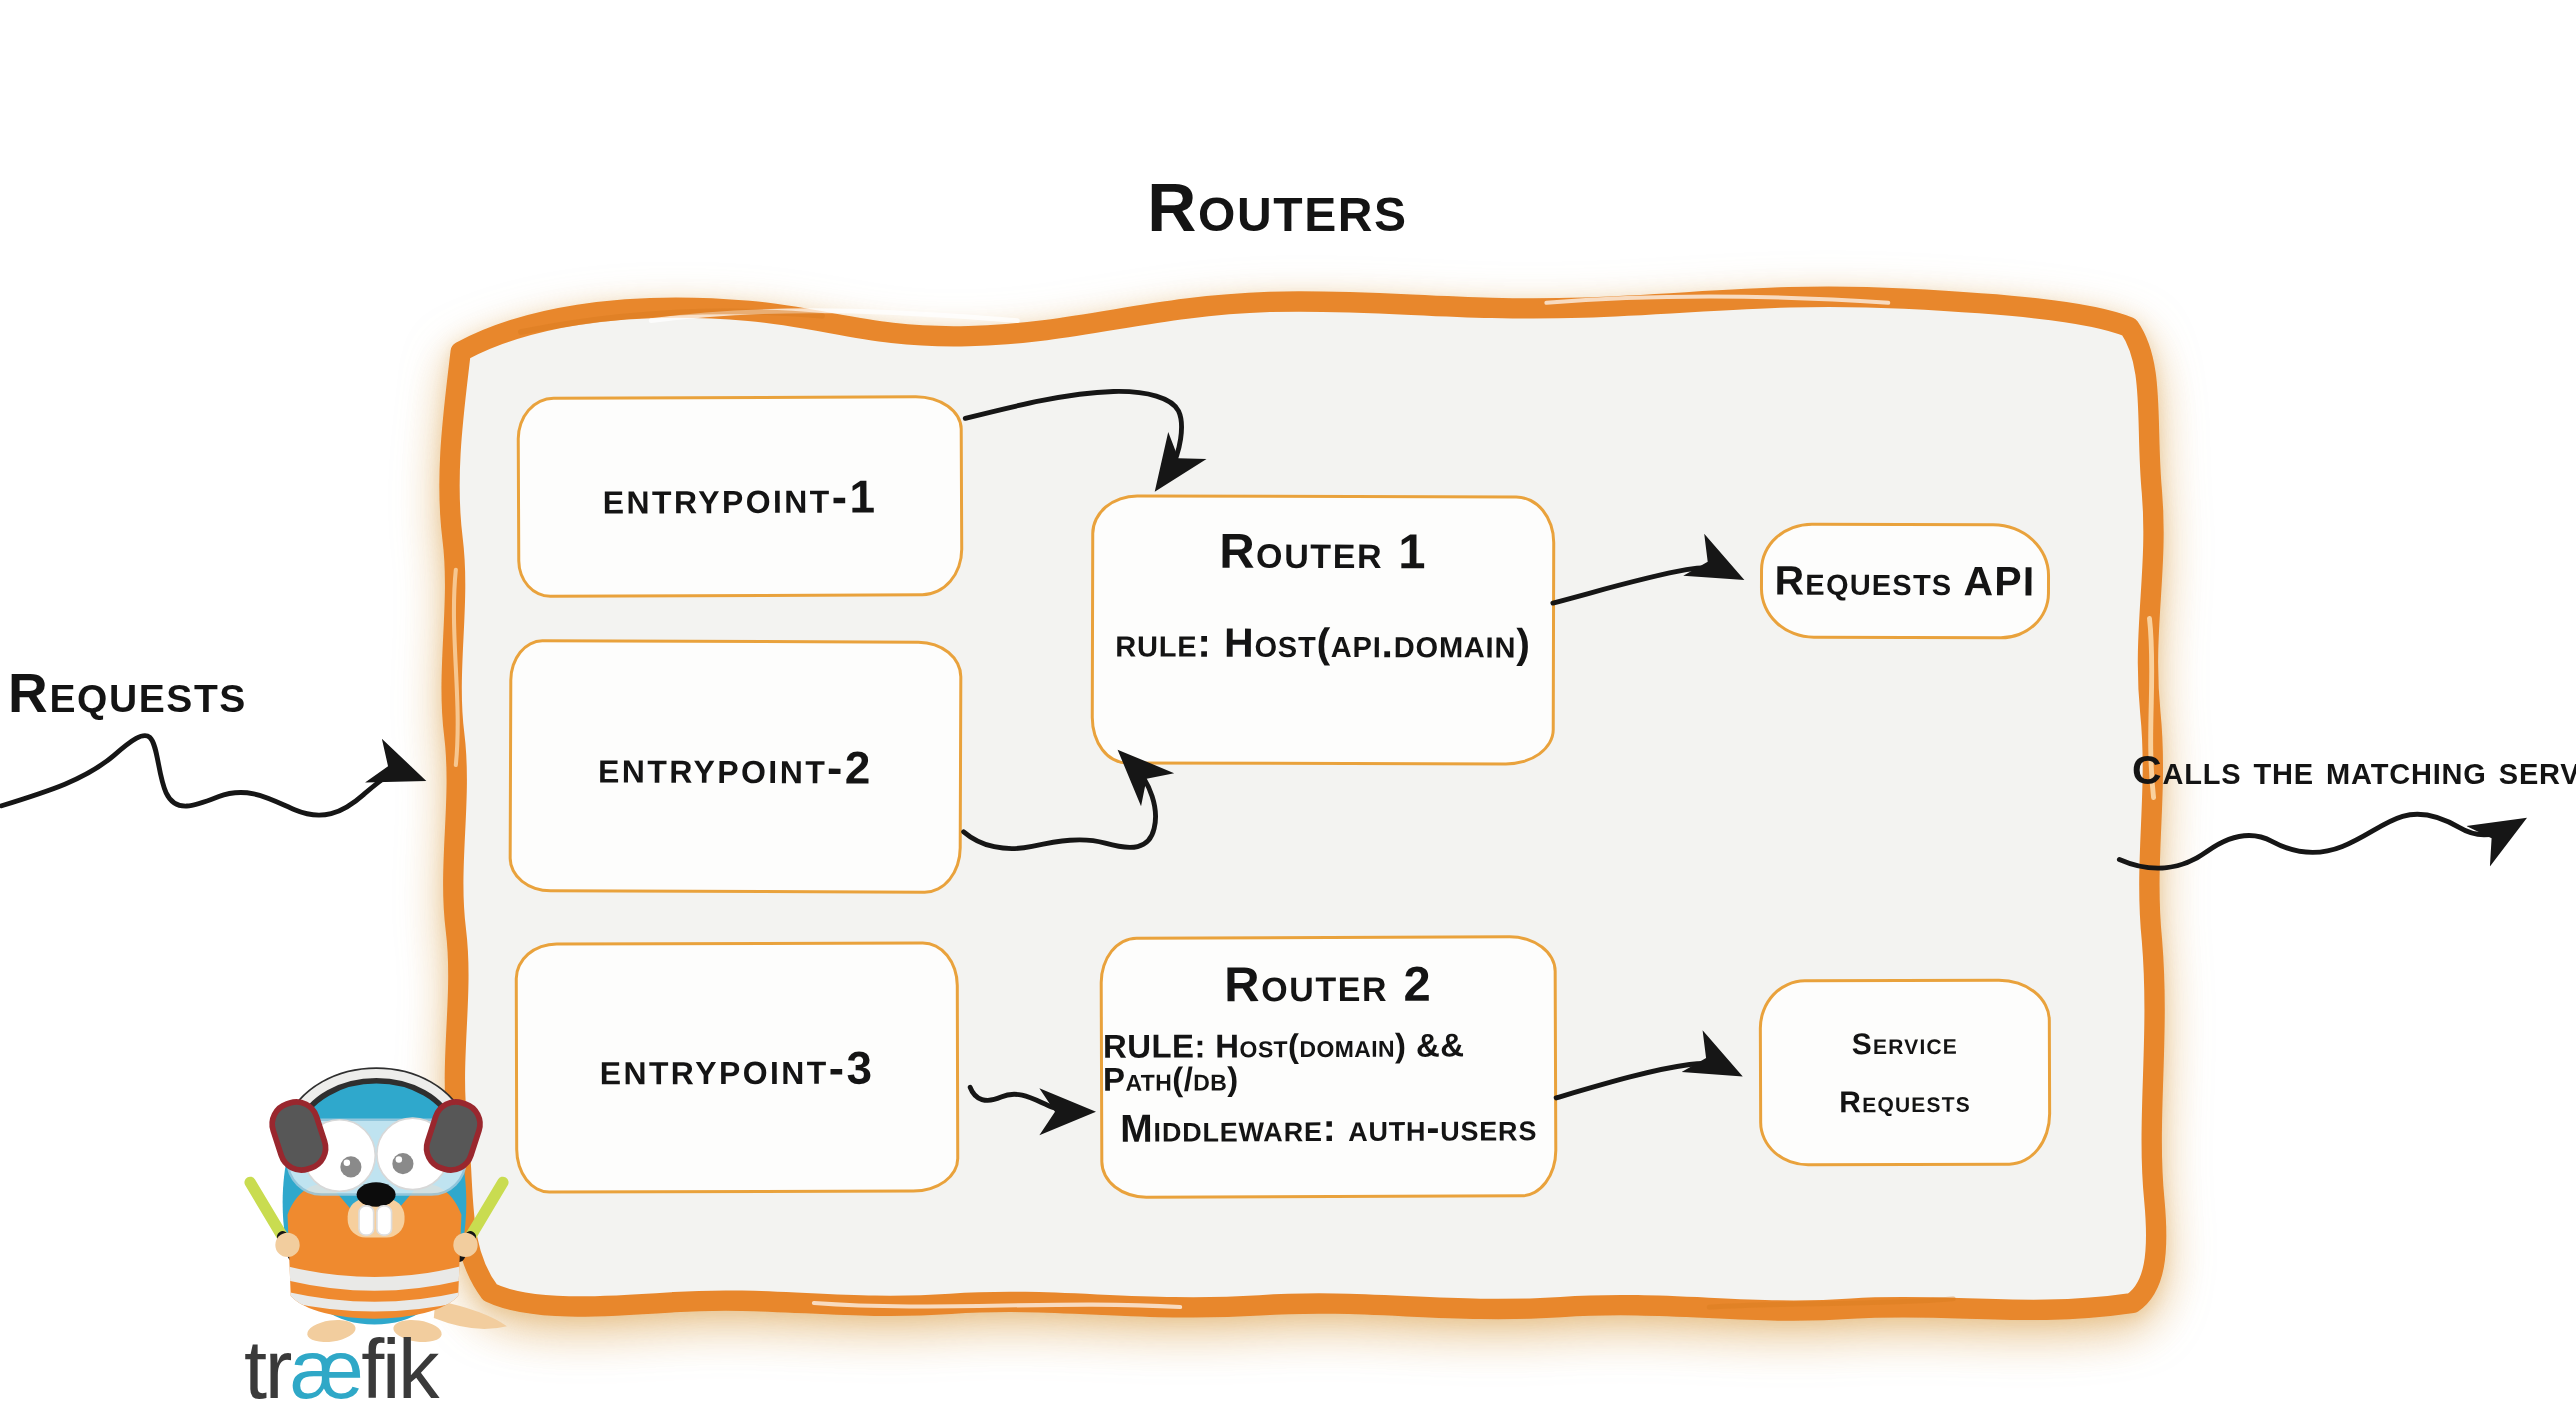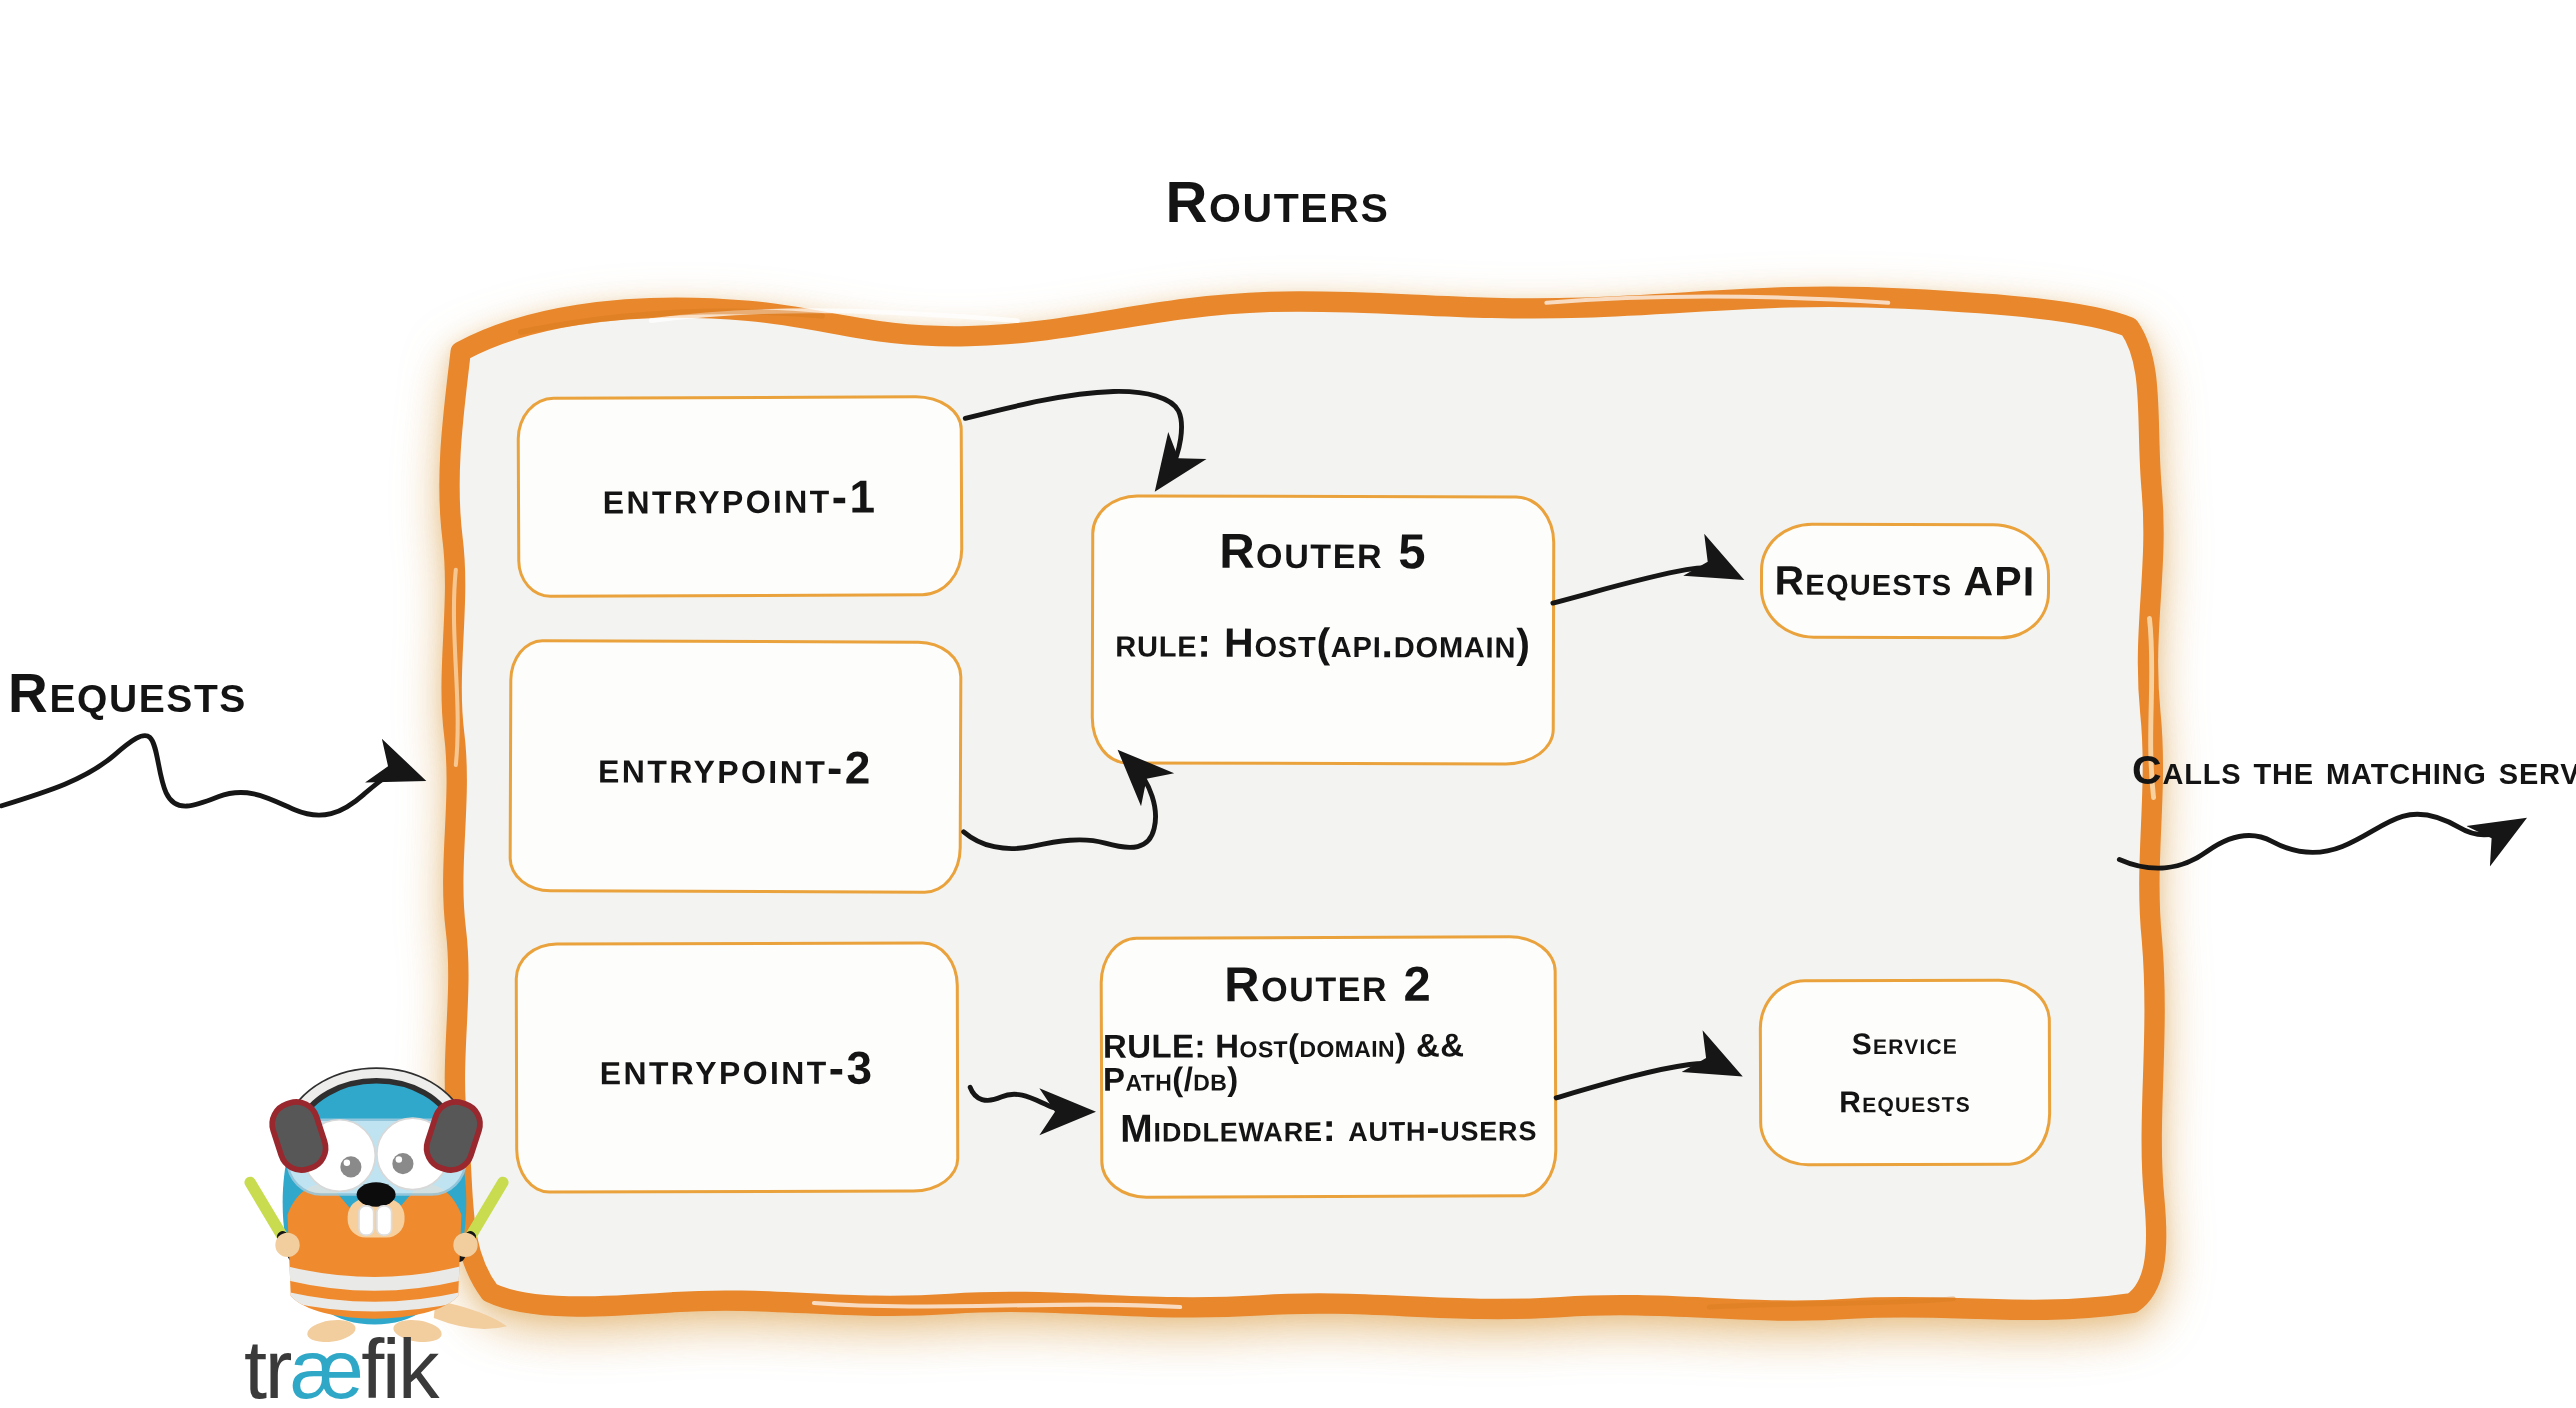--- a/index.html
+++ b/index.html
@@ -2,21 +2,21 @@
 <html style="font-size:13px"><head>
 <meta charset="utf-8">
 <style>
   html,body{margin:0;padding:0;background:#fff;}
   .canvas{
     position:relative;width:2576px;height:1408px;background:#ffffff;overflow:hidden;
     font-family:"Liberation Sans","DejaVu Sans",sans-serif;color:#141414;
   }
   .layer{position:absolute;left:0;top:0;width:2576px;height:1408px;}
   .hand{font-variant:small-caps;font-weight:700;color:#141414;line-height:1;}
-  .title{position:absolute;left:1127px;top:173px;width:301px;text-align:center;font-size:58px;letter-spacing:1.6px;}
+  .title{position:absolute;left:1127px;top:173px;width:301px;text-align:center;font-size:68px;letter-spacing:1.6px;}
   .side-label{position:absolute;white-space:nowrap;}
   .requests{left:8.1px;top:666px;font-size:55px;letter-spacing:1.6px;}
   .calls{left:2132px;top:750px;font-size:41px;letter-spacing:0.8px;}
   .box{
     position:absolute;background:#FDFDFC;border:3.3px solid #E9A23C;
     display:flex;flex-direction:column;align-items:center;justify-content:center;
     box-sizing:border-box;
   }
   .ep1{left:517px;top:396px;width:446px;height:201px;border-radius:37px 47px 41px 33px / 42px 34px 47px 37px;transform:rotate(-0.25deg);}
   .ep2{left:509px;top:640px;width:453px;height:253px;border-radius:33px 44px 37px 42px / 41px 36px 46px 34px;transform:rotate(0.2deg);}
@@ -85,21 +85,21 @@
     <span class="hand ep-label">entrypoint-1</span>
   </div>
   <div class="box ep2">
     <span class="hand ep-label">entrypoint-2</span>
   </div>
   <div class="box ep3">
     <span class="hand ep-label">entrypoint-3</span>
   </div>
 
   <div class="box r1">
-    <span class="hand router-title">Router 5</span>
+    <span class="hand router-title">Router 1</span>
     <span class="hand rule-lg">rule: Host(api.domain)</span>
   </div>
   <div class="box r2">
     <span class="hand router-title">Router 2</span>
     <span class="hand rule-sm">RULE: Host(domain) &amp;&amp; Path(/db)</span>
     <span class="hand mw">Middleware: auth-users</span>
   </div>
 
   <div class="box api">
     <span class="hand svc">Requests API</span>

